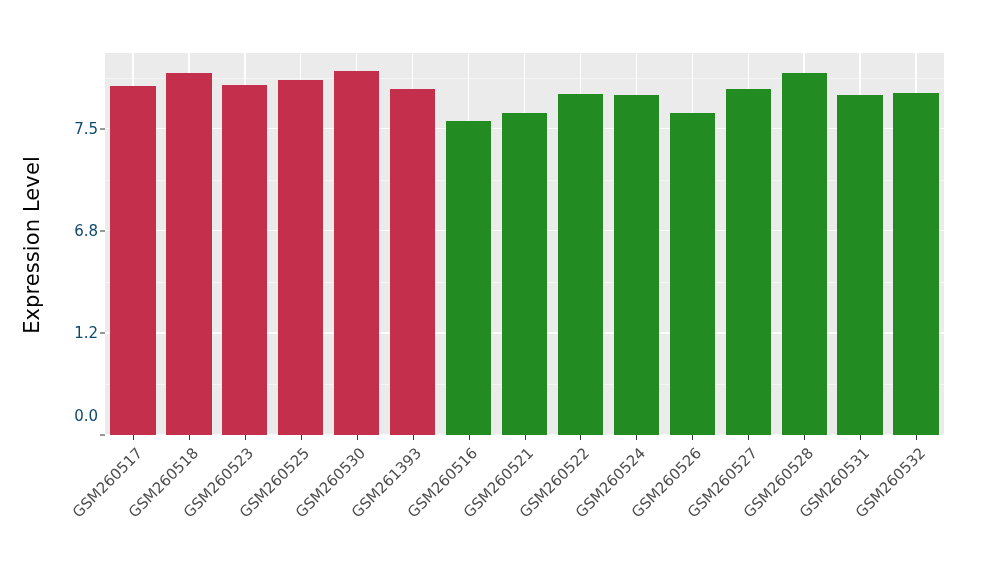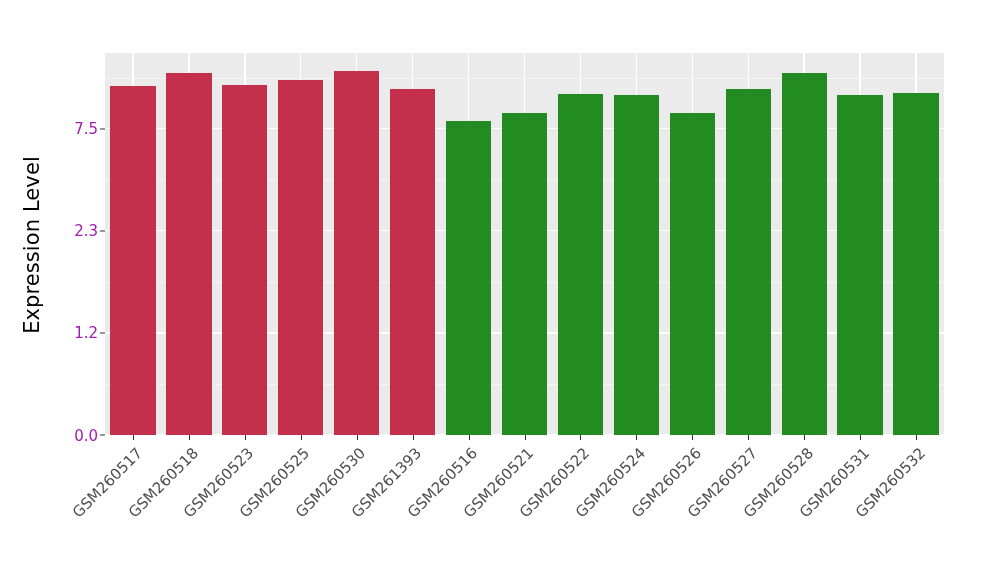--- a/index.html
+++ b/index.html
@@ -47,21 +47,21 @@
     left: 64px;
     top: 0px;
     width: 41px;
     height: 580px;
   }
   .y-tick {
     position: absolute;
     right: 7px;
     transform: translateY(-50%);
     font-size: 15px;
-    color: #a21caf;
+    color: #0c4a6e;
     white-space: nowrap;
     text-align: right;
   }
   .y-tick-mark {
     position: absolute;
     right: 0px;
     width: 5px;
     height: 1px;
     background: #333333;
     transform: translateY(-50%);
@@ -138,25 +138,25 @@
 </head>
 <body>
 
 <div id="chart-root">
 
   <div id="y-axis-title">
     <span>Expression Level</span>
   </div>
 
   <div id="y-axis">
-      <div class="y-tick" style="top: 436px;">0.0</div>
+      <div class="y-tick" style="top: 416px;">0.0</div>
       <div class="y-tick-mark" style="top: 435px;"></div>
       <div class="y-tick" style="top: 332.861px;">1.2</div>
       <div class="y-tick-mark" style="top: 332.861px;"></div>
-      <div class="y-tick" style="top: 230.722px;">2.3</div>
+      <div class="y-tick" style="top: 230.722px;">6.8</div>
       <div class="y-tick-mark" style="top: 230.722px;"></div>
       <div class="y-tick" style="top: 128.583px;">7.5</div>
       <div class="y-tick-mark" style="top: 128.583px;"></div>
     </div>
 
   <div id="panel">
       <div class="grid-minor-y" style="top: 330.93px;"></div>
       <div class="grid-minor-y" style="top: 228.791px;"></div>
       <div class="grid-minor-y" style="top: 126.652px;"></div>
       <div class="grid-minor-y" style="top: 24.5134px;"></div>

